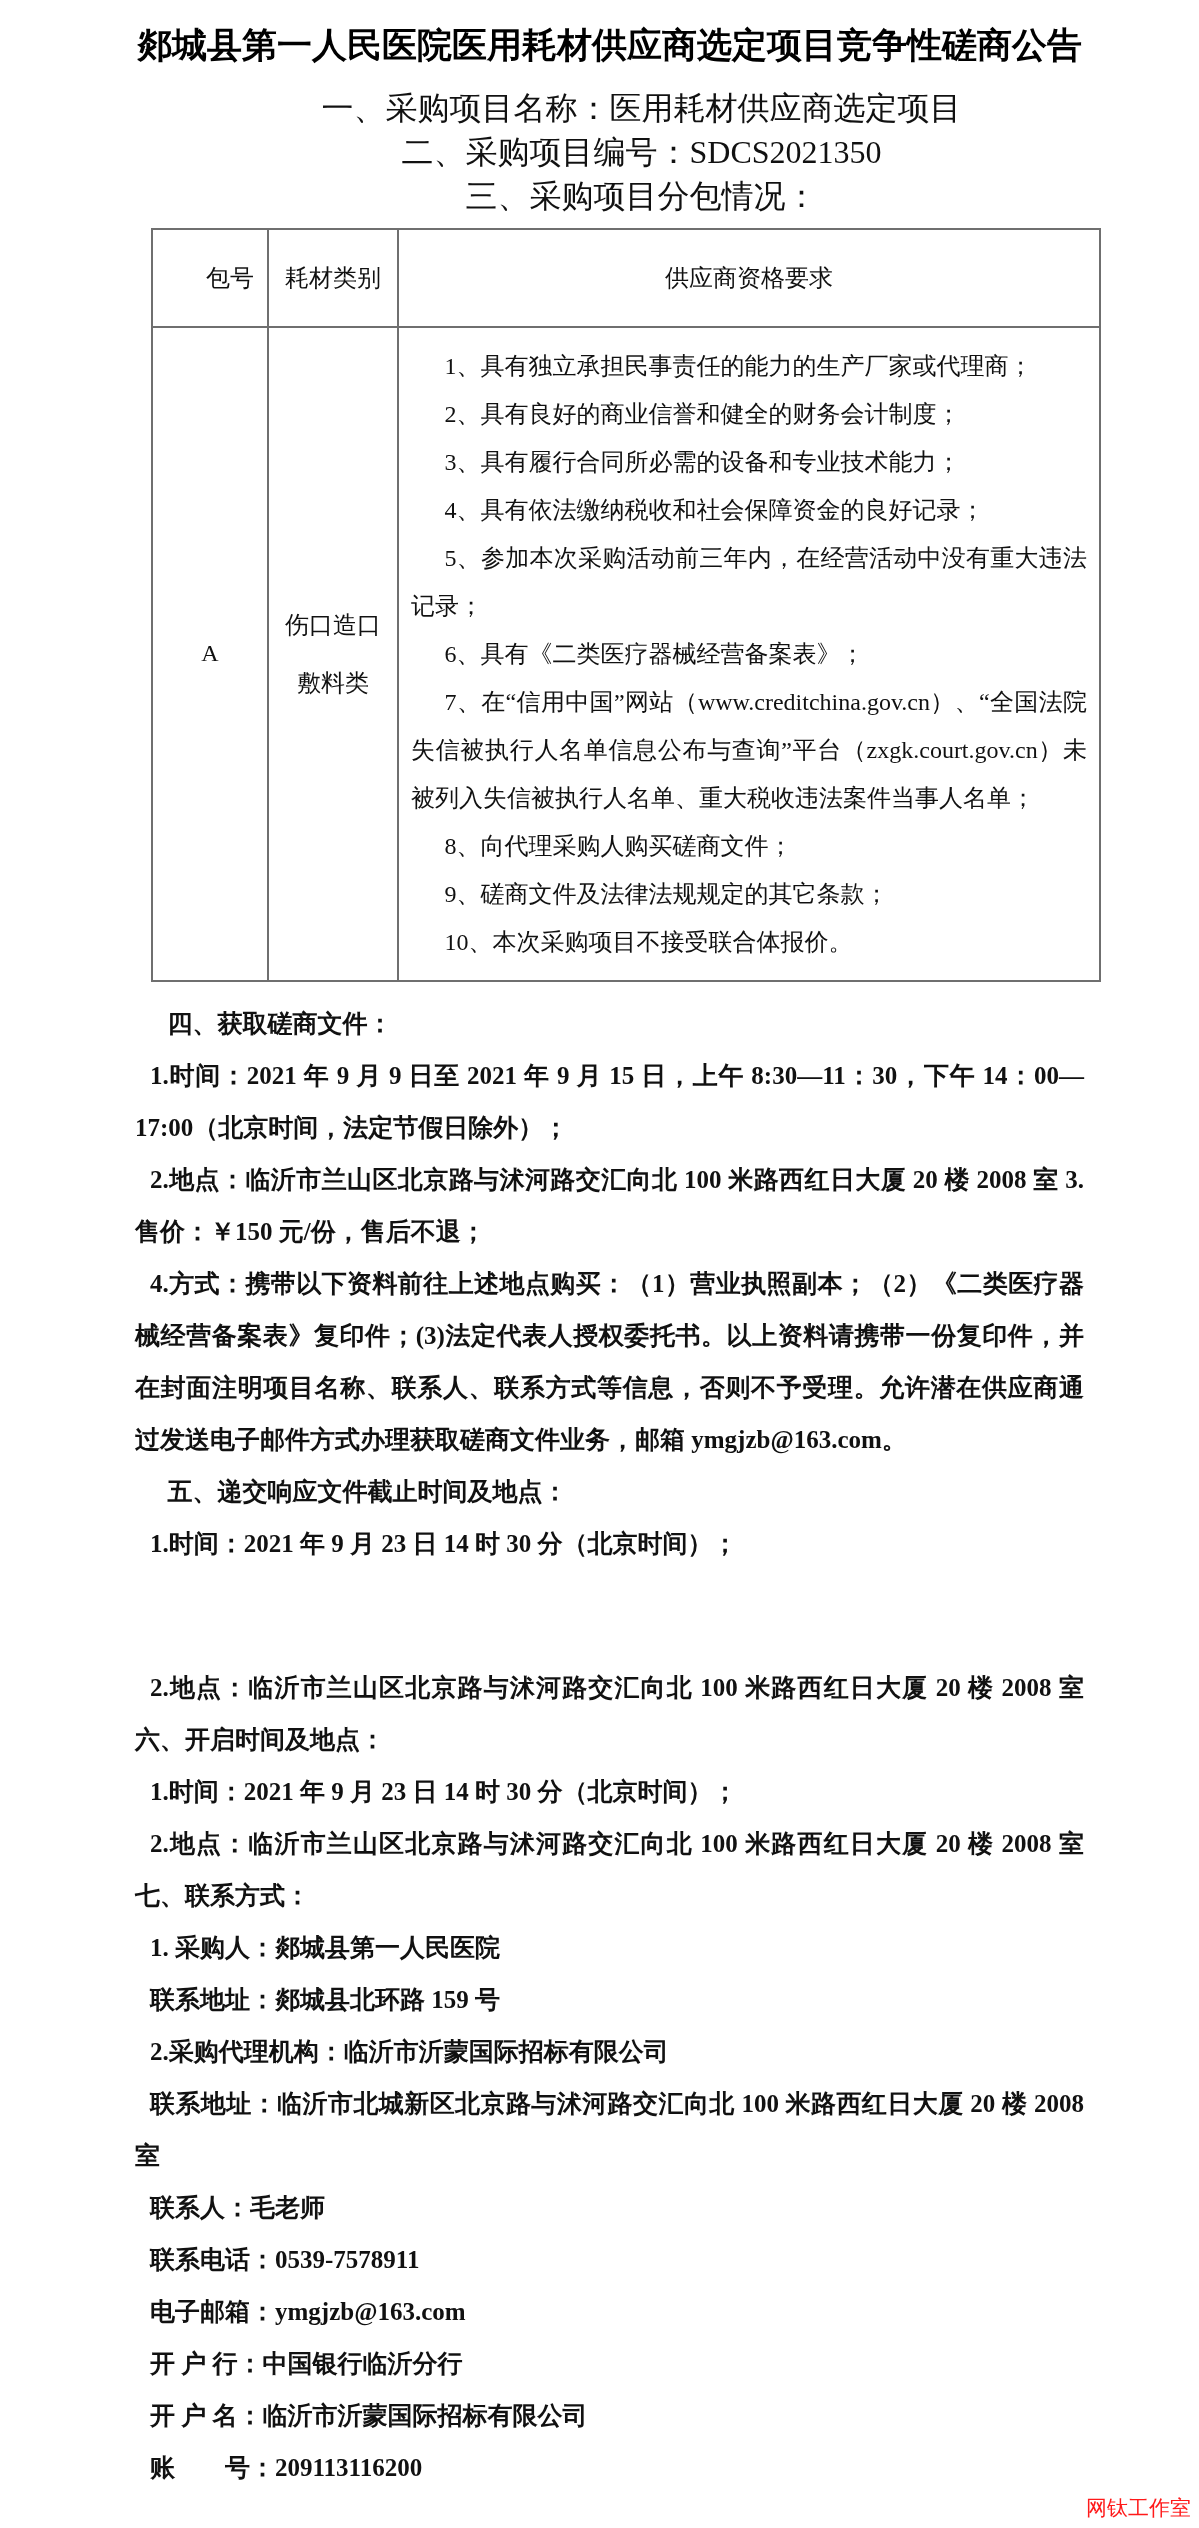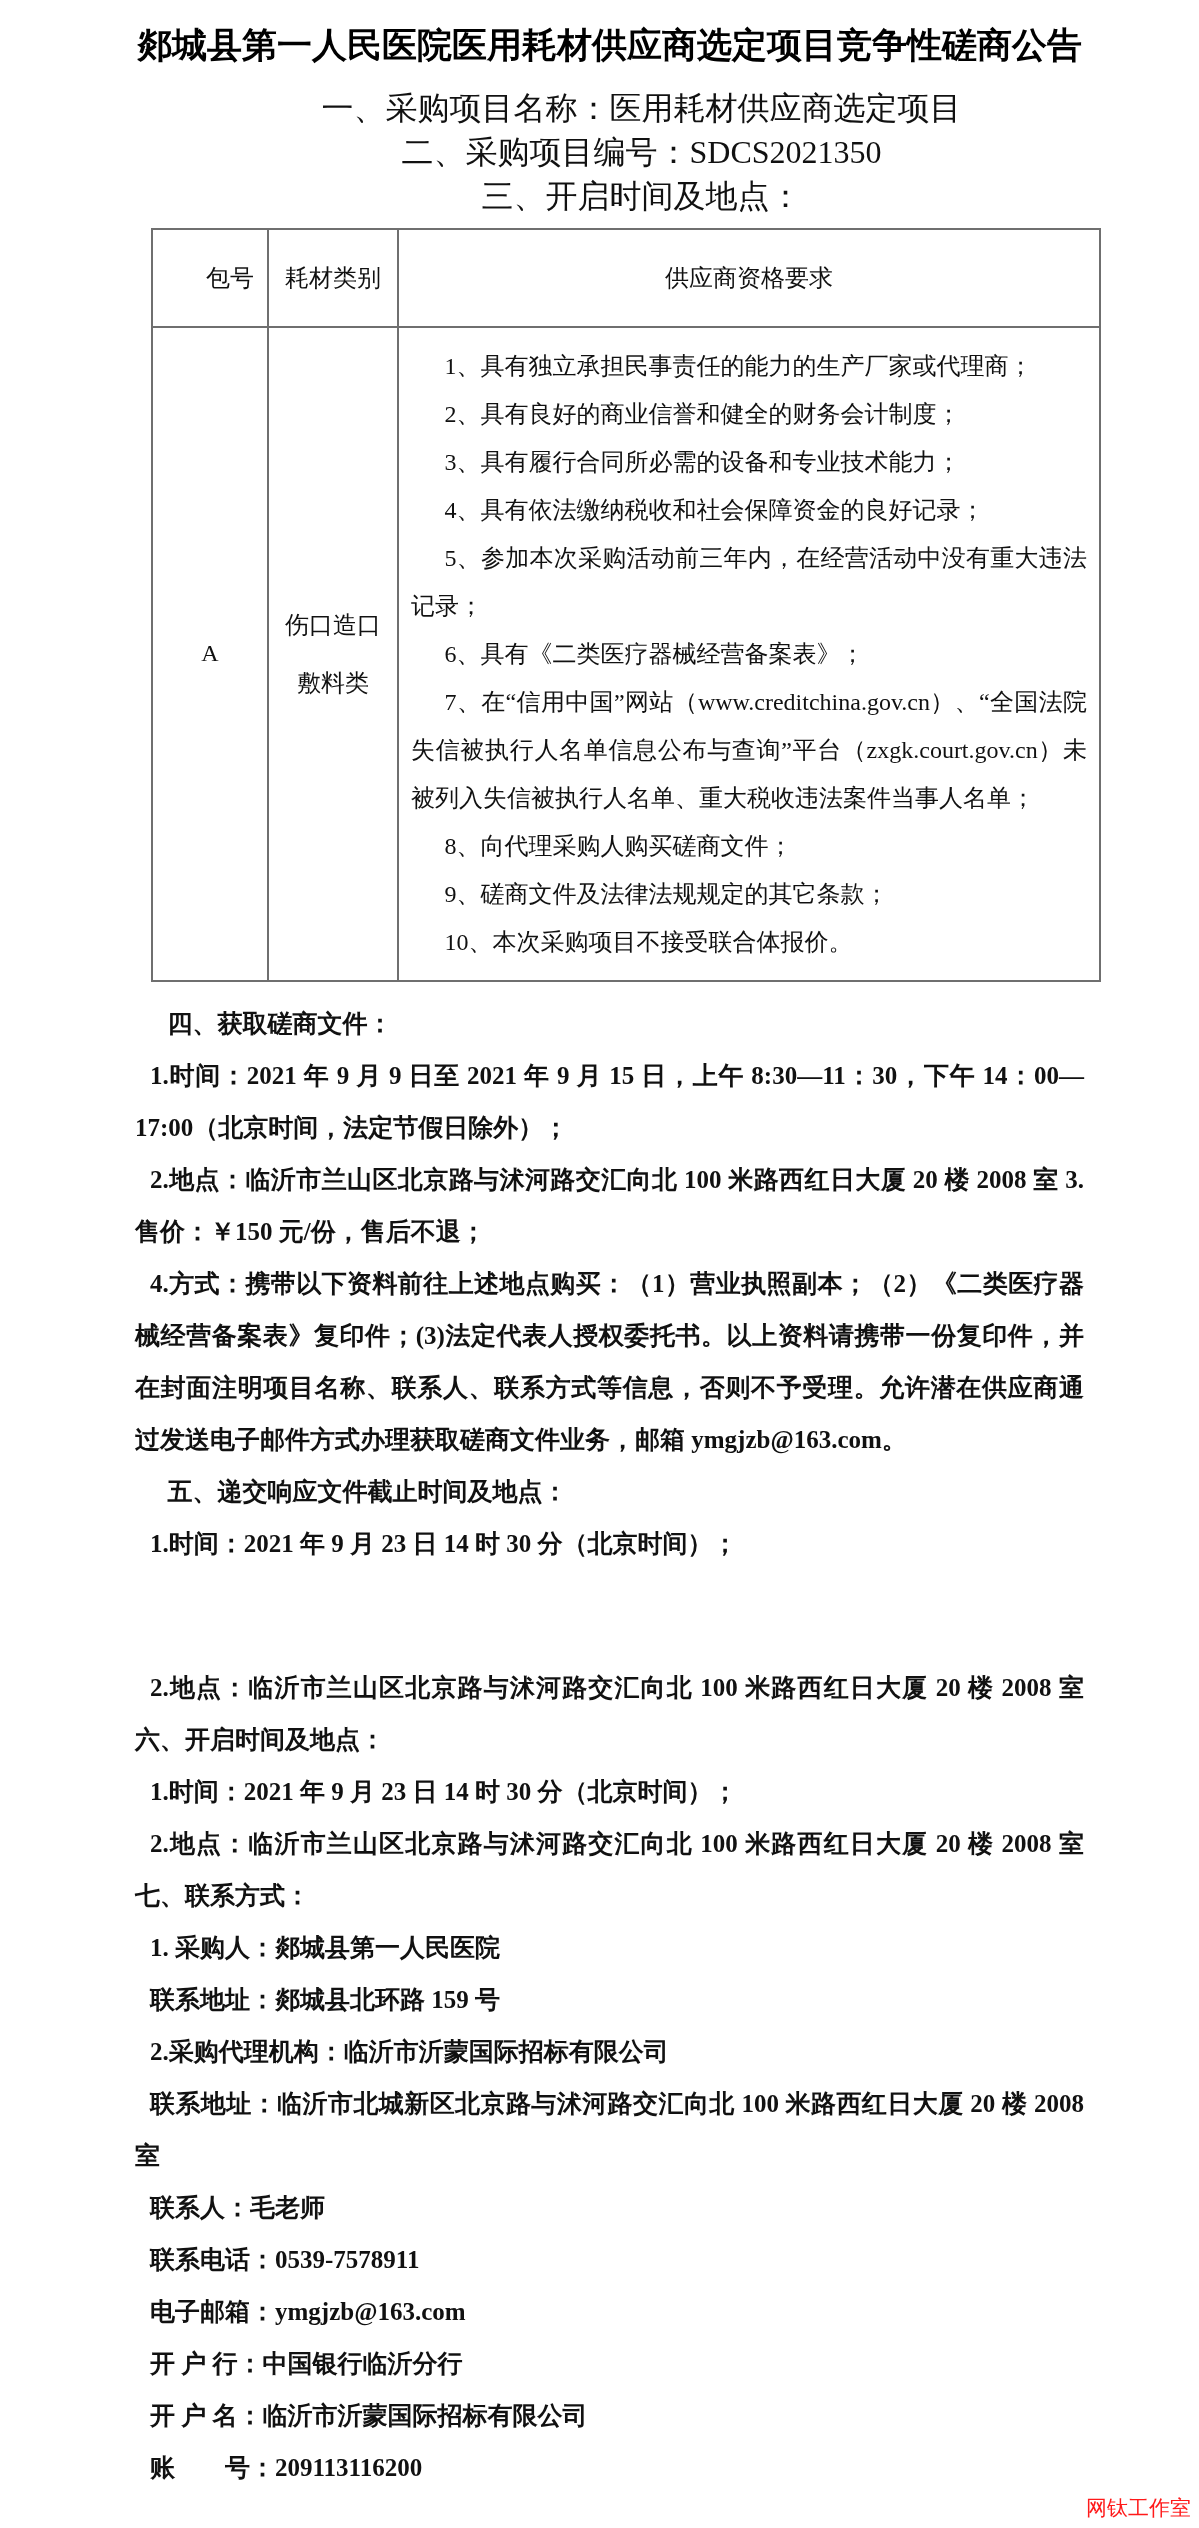--- a/index.html
+++ b/index.html
@@ -77,21 +77,21 @@
 <body>
 
 <div class="page">
   <div class="content">
 
     <h1 class="title">郯城县第一人民医院医用耗材供应商选定项目竞争性磋商公告</h1>
 
     <div class="intro">
         <div class="para">一、采购项目名称：医用耗材供应商选定项目</div>
         <div class="para">二、采购项目编号：SDCS2021350</div>
-        <div class="para">三、开启时间及地点：</div>
+        <div class="para">三、采购项目分包情况：</div>
       </div>
 
     <table class="pkg-table">
       <thead>
         <tr>
           <th class="col-pkg">包号</th>
           <th class="col-cat">耗材类别</th>
           <th class="col-req">供应商资格要求</th>
         </tr>
       </thead>

